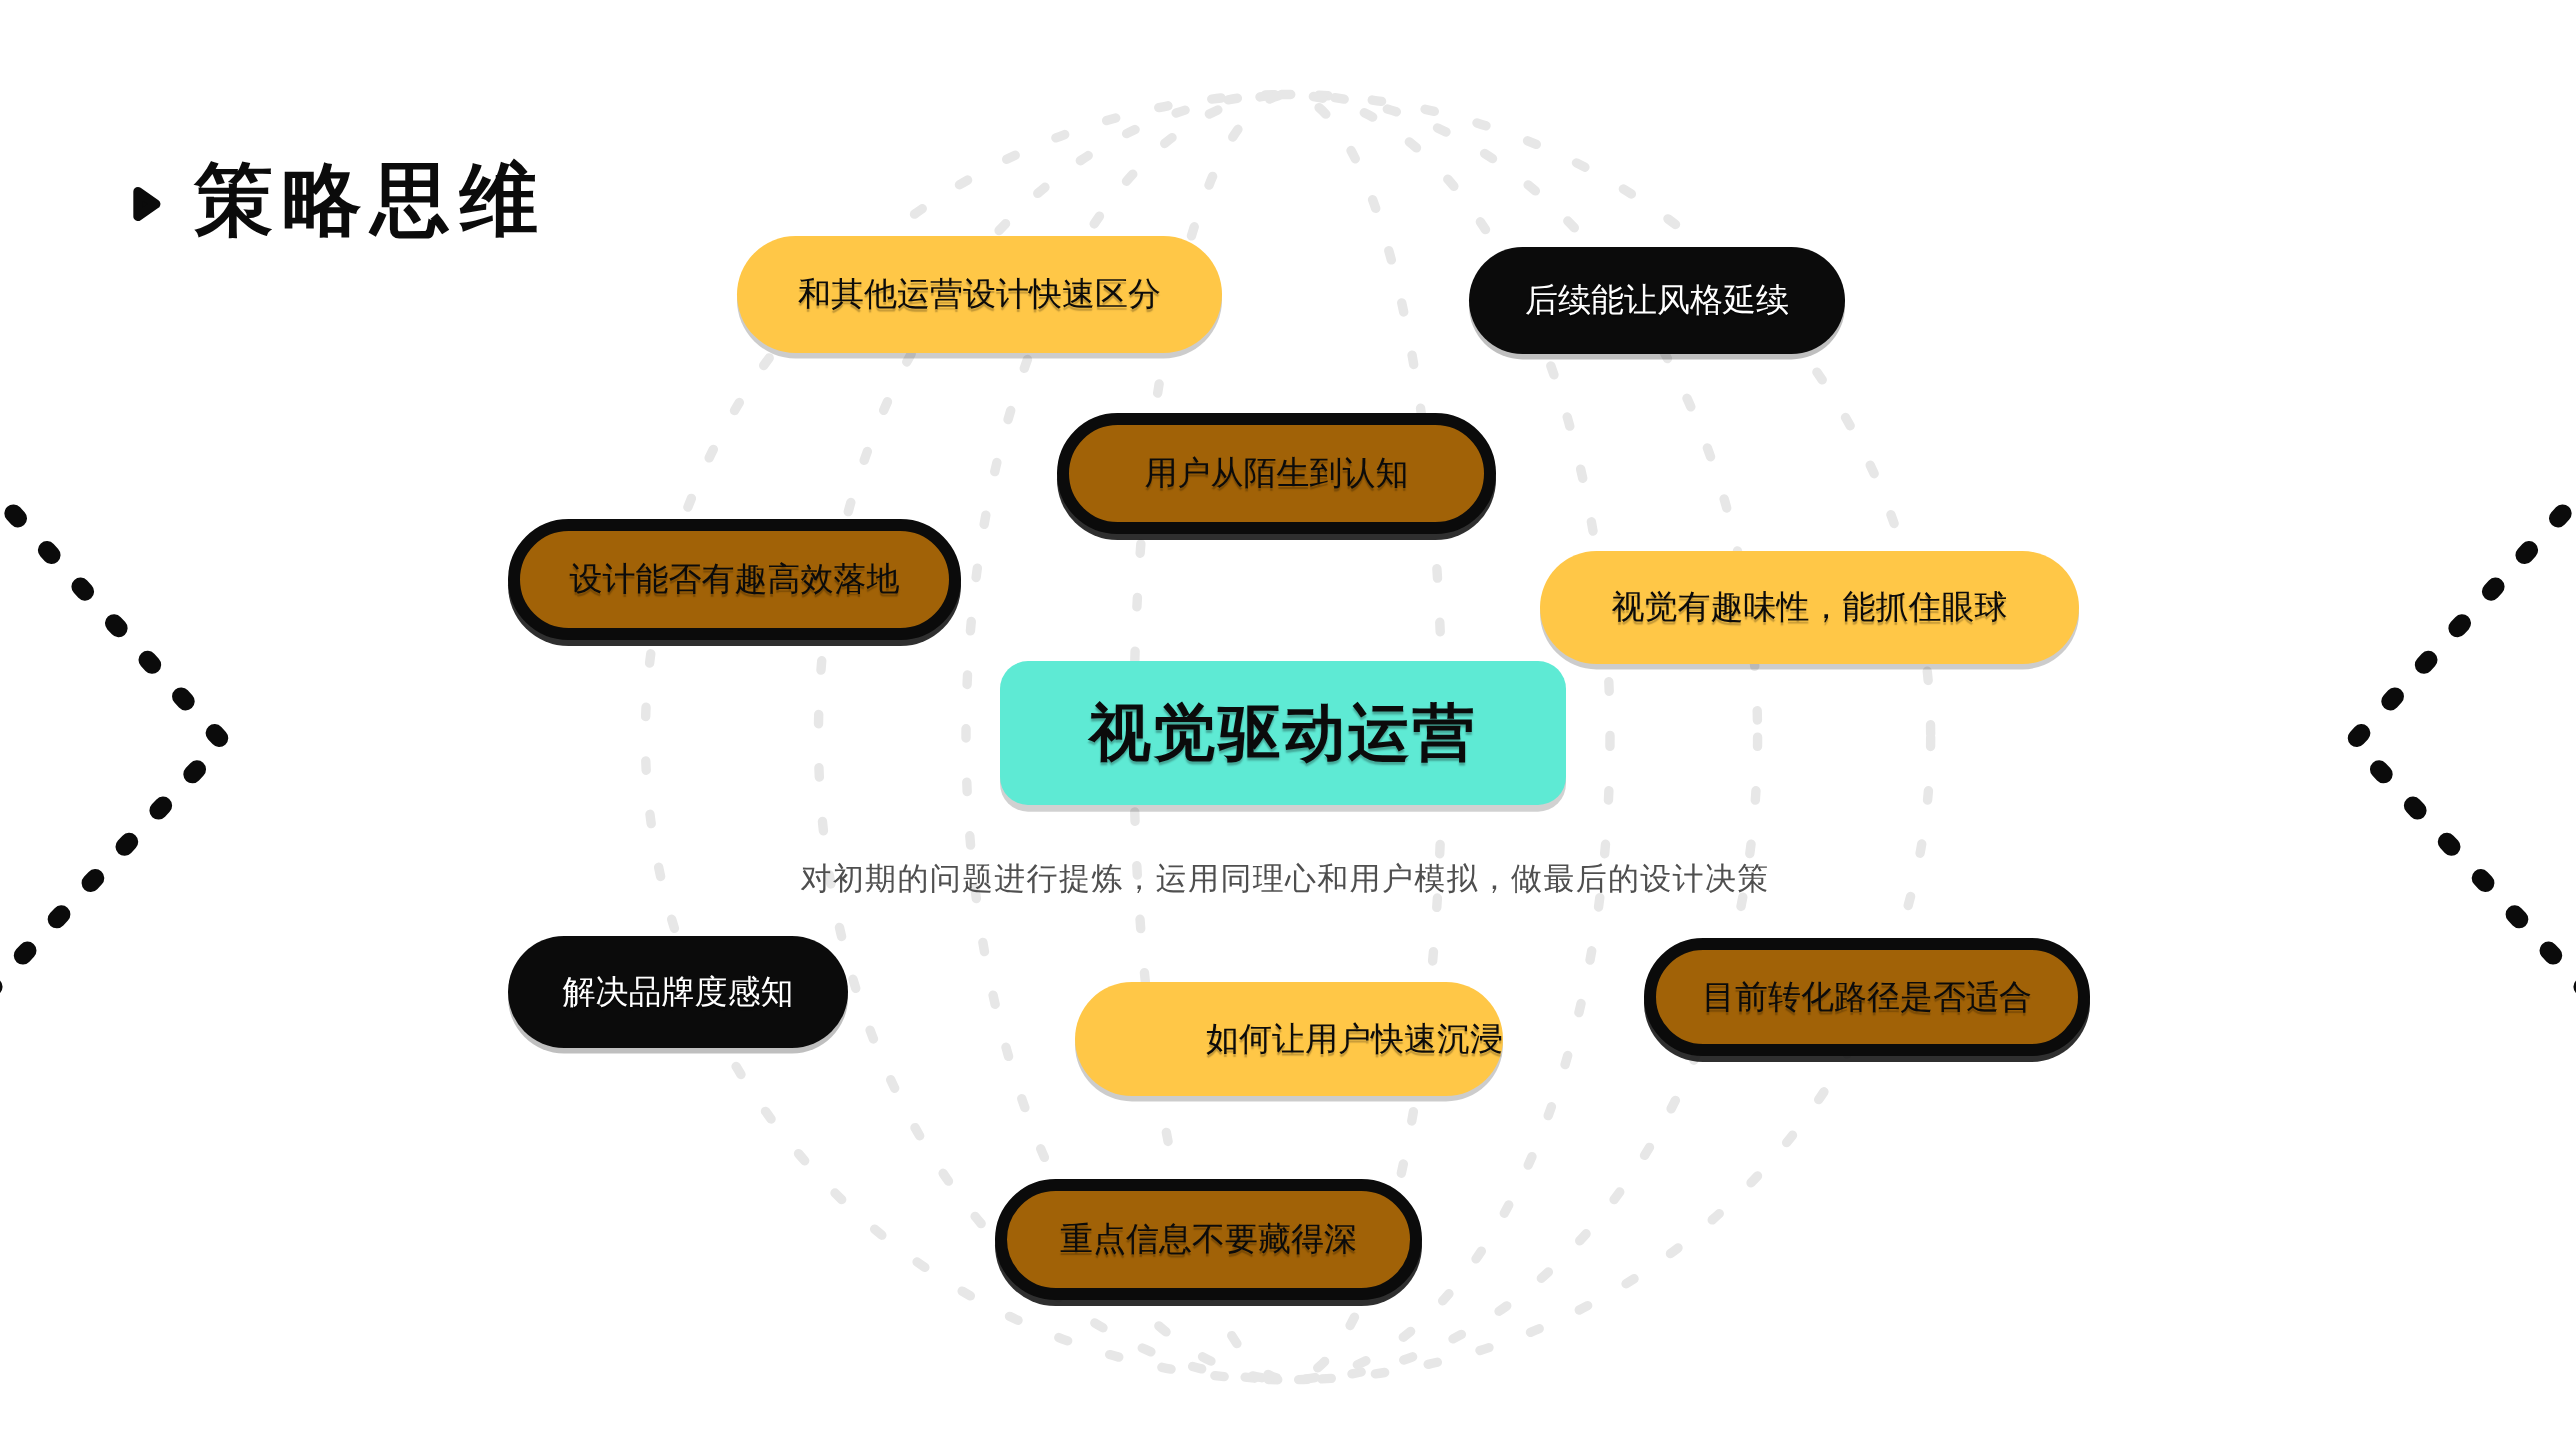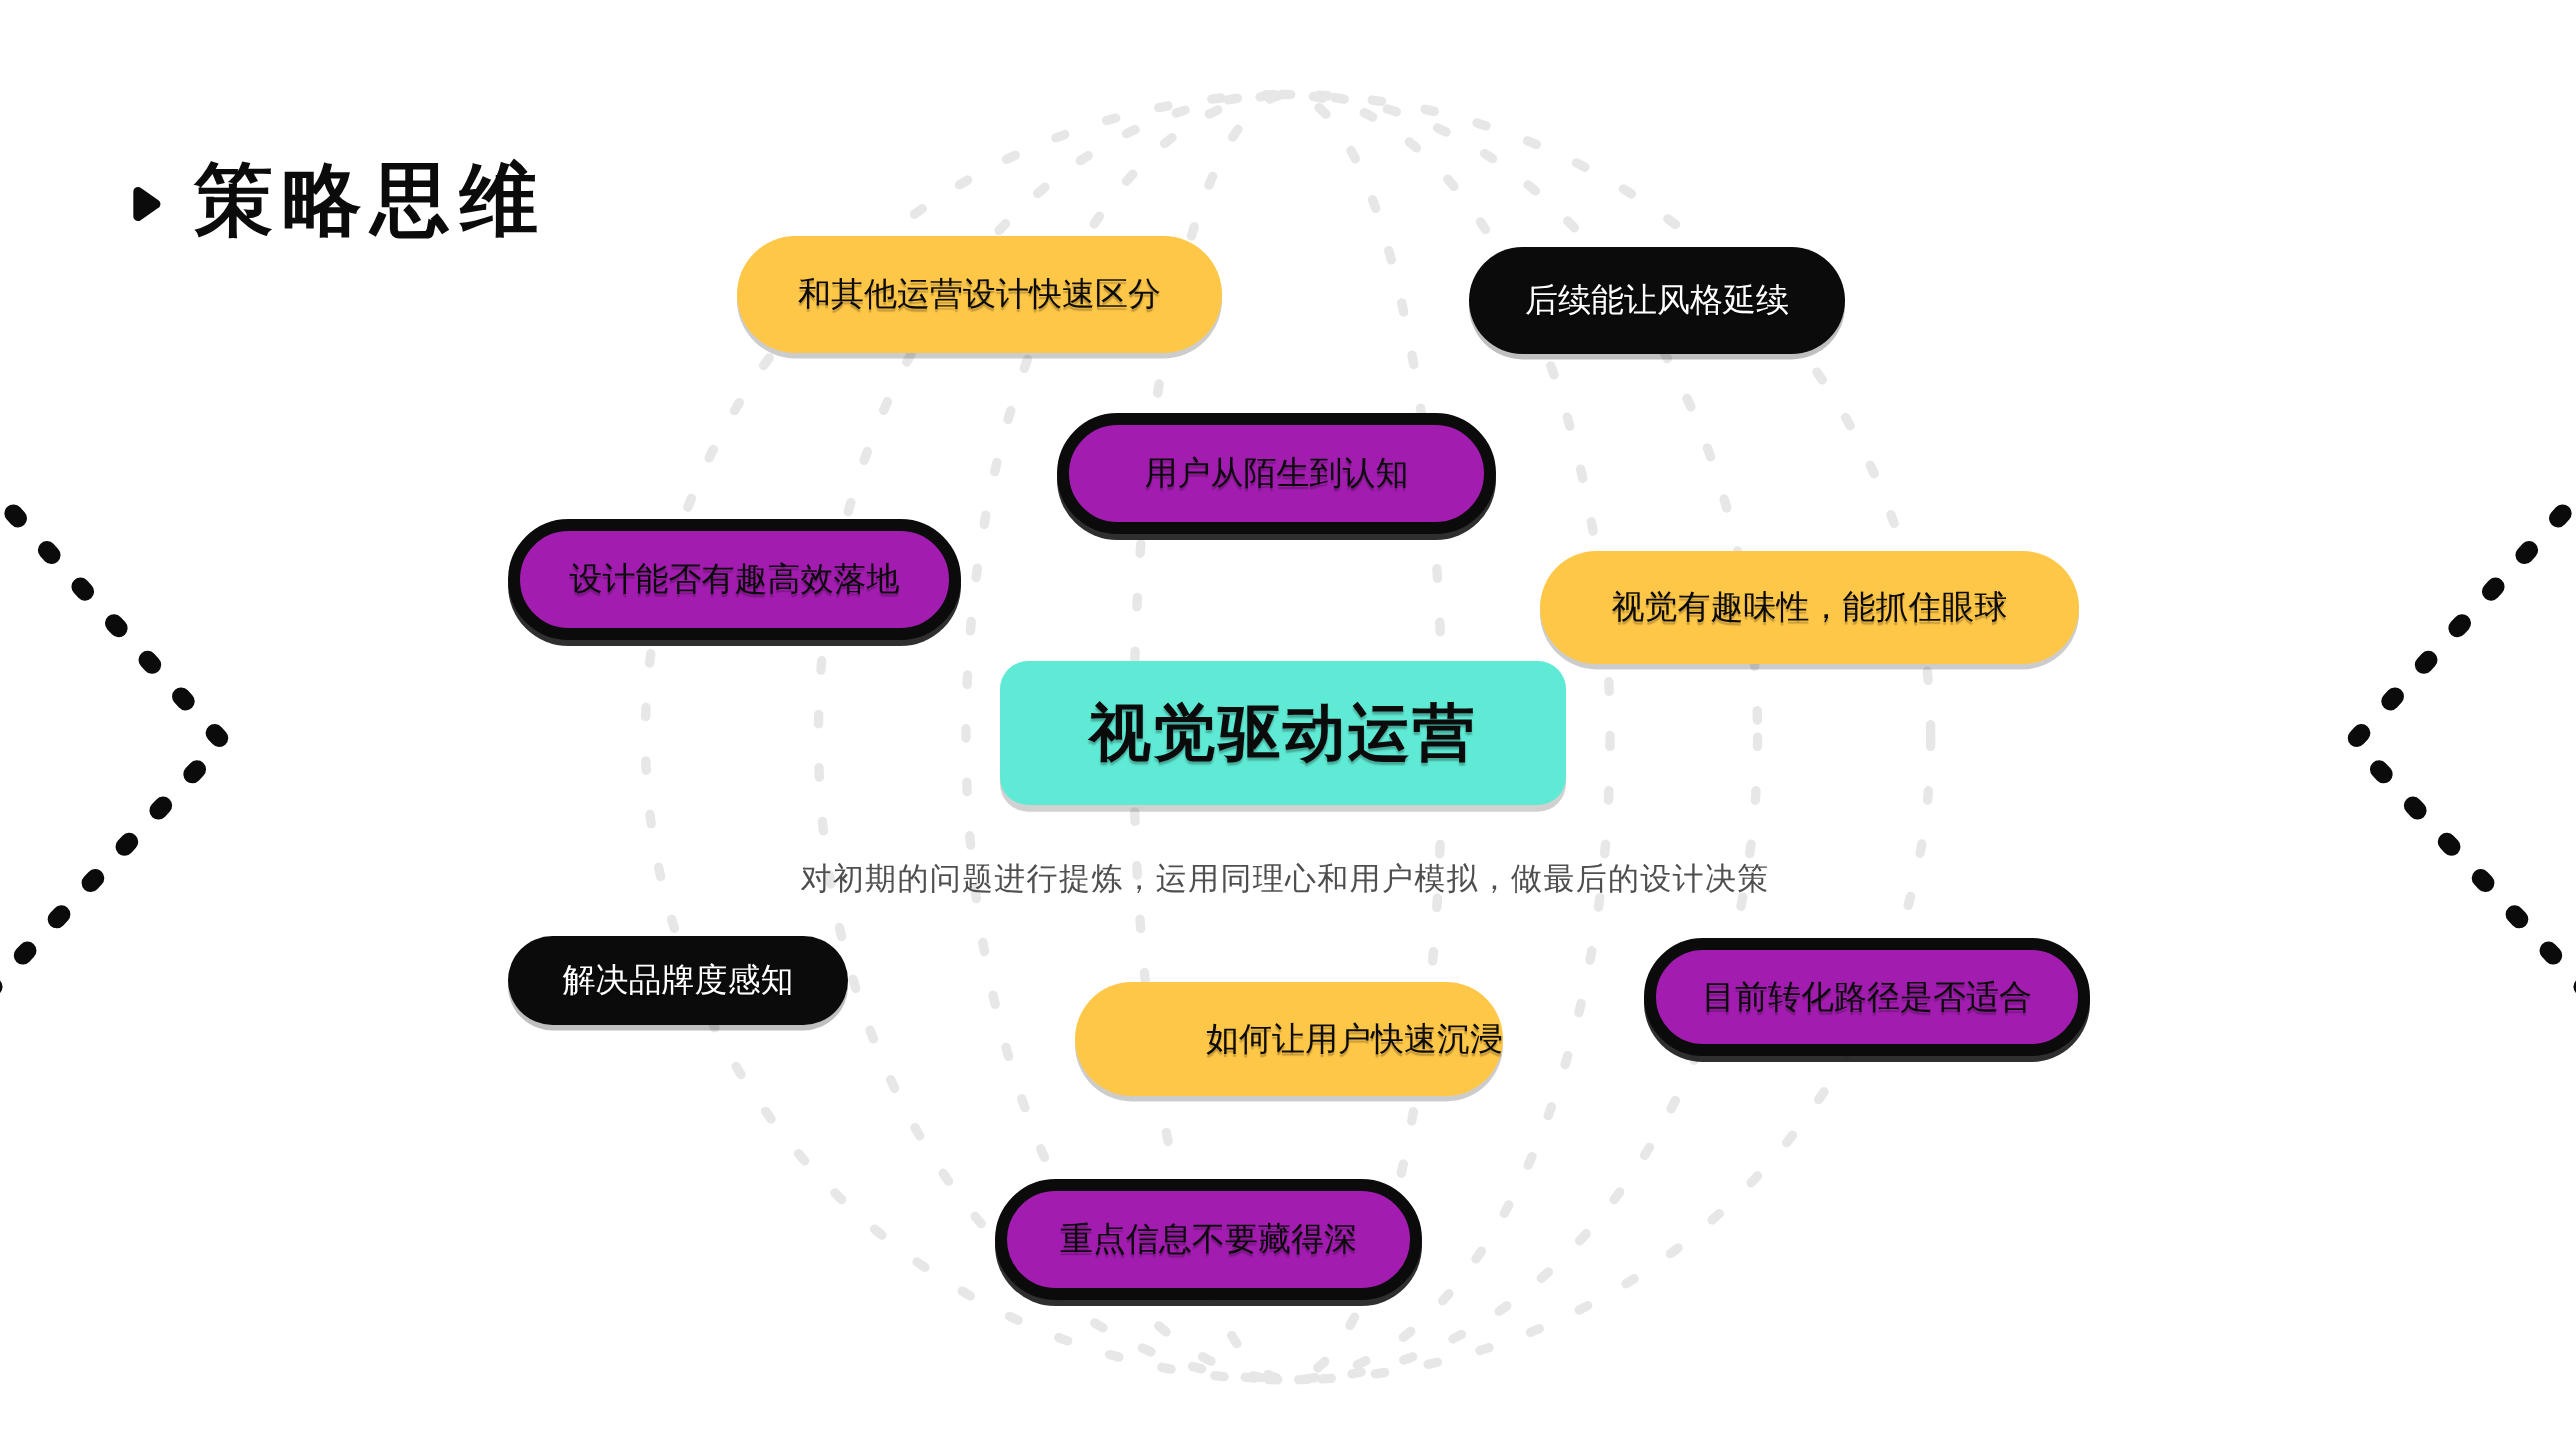--- a/index.html
+++ b/index.html
@@ -58,21 +58,21 @@
     box-shadow: 0 5.4px 0 rgba(0,0,0,0.20);
     text-shadow: 0 2.7px 1.3px rgba(0,0,0,0.25);
   }
   .pill.black {
     background: #0b0b0b;
     color: #ffffff;
     box-shadow: 0 5.4px 0 rgba(0,0,0,0.25);
     text-shadow: 0 2px 1.3px rgba(0,0,0,0.45);
   }
   .pill.outline {
-    background: #a21caf;
+    background: #a16207;
     color: #0b0b0b;
     border: 12px solid #0b0b0b;
     box-shadow: 0 6px 0 rgba(10,10,10,0.85);
     text-shadow: 0 2.7px 1.3px rgba(0,0,0,0.25);
   }
   .center-box {
     position: absolute;
     left: 1000px;
     top: 647px;
     width: 566px;
@@ -102,21 +102,21 @@
     color: #4f4f4f;
     white-space: nowrap;
     z-index: 2;
   }
   
   .b-distinguish      { left: 737px; top: 222px;  width: 485px; height: 117px; }
   .b-style-continuity { left: 1469px; top: 233px;  width: 376px; height: 107px; }
   .b-user-awareness   { left: 1057px; top: 399px;  width: 439px; height: 121px; }
   .b-fun-efficient    { left: 508px;  top: 505px;  width: 453px; height: 121px; }
   .b-visual-fun       { left: 1540px; top: 537px;  width: 539px; height: 113px; }
-  .b-brand-perception { left: 508px;  top: 922px; width: 340px; height: 89px; }
+  .b-brand-perception { left: 508px;  top: 922px; width: 340px; height: 112px; }
   .b-user-immersion   { left: 1075px; top: 968px; width: 428px; height: 114px; justify-content: flex-end; }
   .b-conversion-path  { left: 1644px; top: 924px; width: 446px; height: 118px; }
   .b-key-info         { left: 995px; top: 1165px; width: 427px; height: 121px; }
 </style>
 </head>
 <body>
 
 <div class="stage">
 
   <svg class="decor" width="2576" height="1449" viewBox="0 0 3840 2160">

